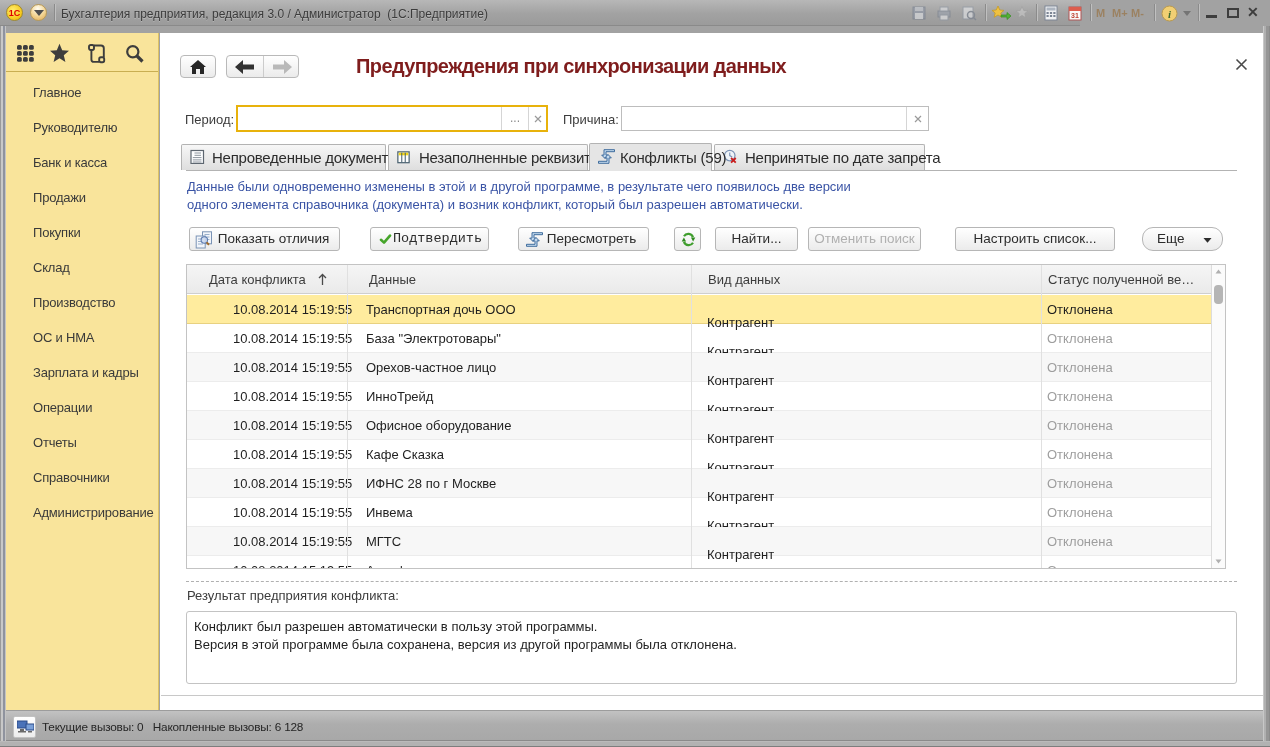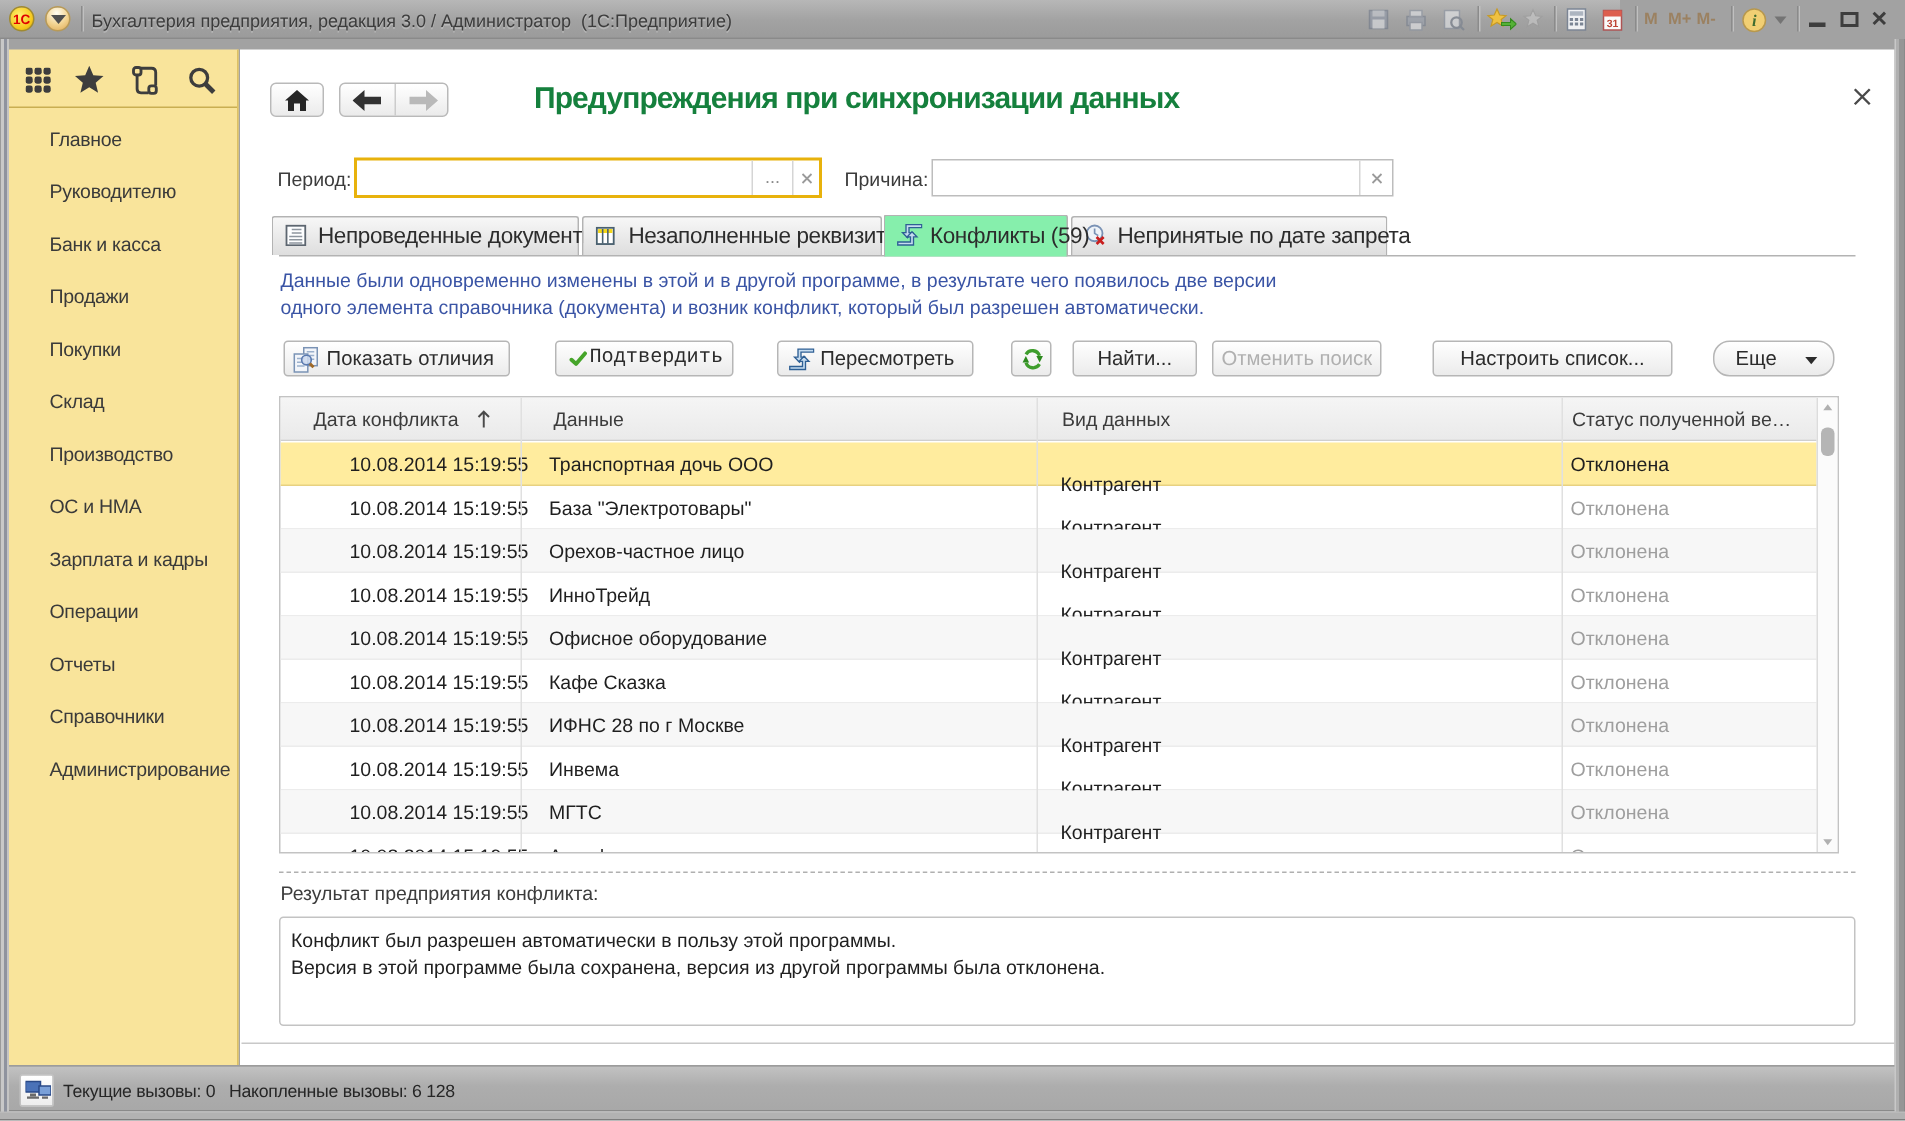--- a/index.html
+++ b/index.html
@@ -48,35 +48,35 @@
 
 
 .content { position:absolute; left:160px; top:33px; width:1103px; height:677px; background:#ffffff; }
 
 
 .homebtn { position:absolute; left:20px; top:22px; width:36px; height:23px; border:1px solid #b9b9b9; border-radius:4px;
   background:linear-gradient(#ffffff,#ebebeb); }
 .navbtns { position:absolute; left:66px; top:22px; width:73px; height:23px; border:1px solid #b9b9b9; border-radius:4px;
   background:linear-gradient(#ffffff,#ebebeb); }
 .navbtns .mid { position:absolute; left:36px; top:0; width:1px; height:21px; background:#cccccc; }
-.h1title { position:absolute; left:196px; top:22px; font-size:20px; font-weight:bold; color:#15803d; letter-spacing:-0.6px;}
+.h1title { position:absolute; left:196px; top:22px; font-size:20px; font-weight:bold; color:#7f1d1d; letter-spacing:-0.6px;}
 .formclose { position:absolute; left:1075px; top:25px; font-size:14px; color:#4a4a4a; }
 
 
 .lblperiod { position:absolute; left:25px; top:79px; font-size:13px; color:#3c3c3c; }
 .inpperiod { position:absolute; left:76px; top:72px; width:312px; height:27px; background:#fff; border:2px solid #e8b20c; }
 .inpcell { position:absolute; top:0; height:23px; border-left:1px solid #d5d5d5; font-size:12px; color:#8a8a8a; text-align:center; line-height:22px;}
 .lblreason { position:absolute; left:403px; top:79px; font-size:13px; color:#3c3c3c; }
 .inpreason { position:absolute; left:461px; top:73px; width:308px; height:25px; background:#fff; border:1px solid #bdbdbd; }
 
 
 .tabs { position:absolute; left:0px; top:110px; height:28px; }
 .tab { position:absolute; top:1px; height:26px; border:1px solid #b3b3b3; border-bottom:none;
   background:linear-gradient(#f7f7f7,#dedede); font-size:15px; color:#2c2c2c; line-height:25px; white-space:nowrap; border-radius:2px 2px 0 0; }
-.tab.active { background:#86efac; top:0px; height:28px; z-index:3; line-height:27px;}
+.tab.active { background:#e5e5e5; top:0px; height:28px; z-index:3; line-height:27px;}
 .tabline { position:absolute; left:26px; top:137px; width:1051px; height:1px; background:#b3b3b3; }
 .tabicon { position:absolute; left:8px; top:4px; width:15px; height:15px; }
 .tab span { margin-left:30px; letter-spacing:-0.25px; }
 
 
 .bluetxt { position:absolute; left:27px; top:145px; font-size:13px; line-height:17.5px; color:#3a54a5; }
 
 
 .tbtn { position:absolute; top:194px; height:24px; border:1px solid #b6b6b6; border-radius:3px;
   background:linear-gradient(#ffffff,#ebebeb); font-size:13.5px; color:#2c2c2c; line-height:22px; text-align:center; }

